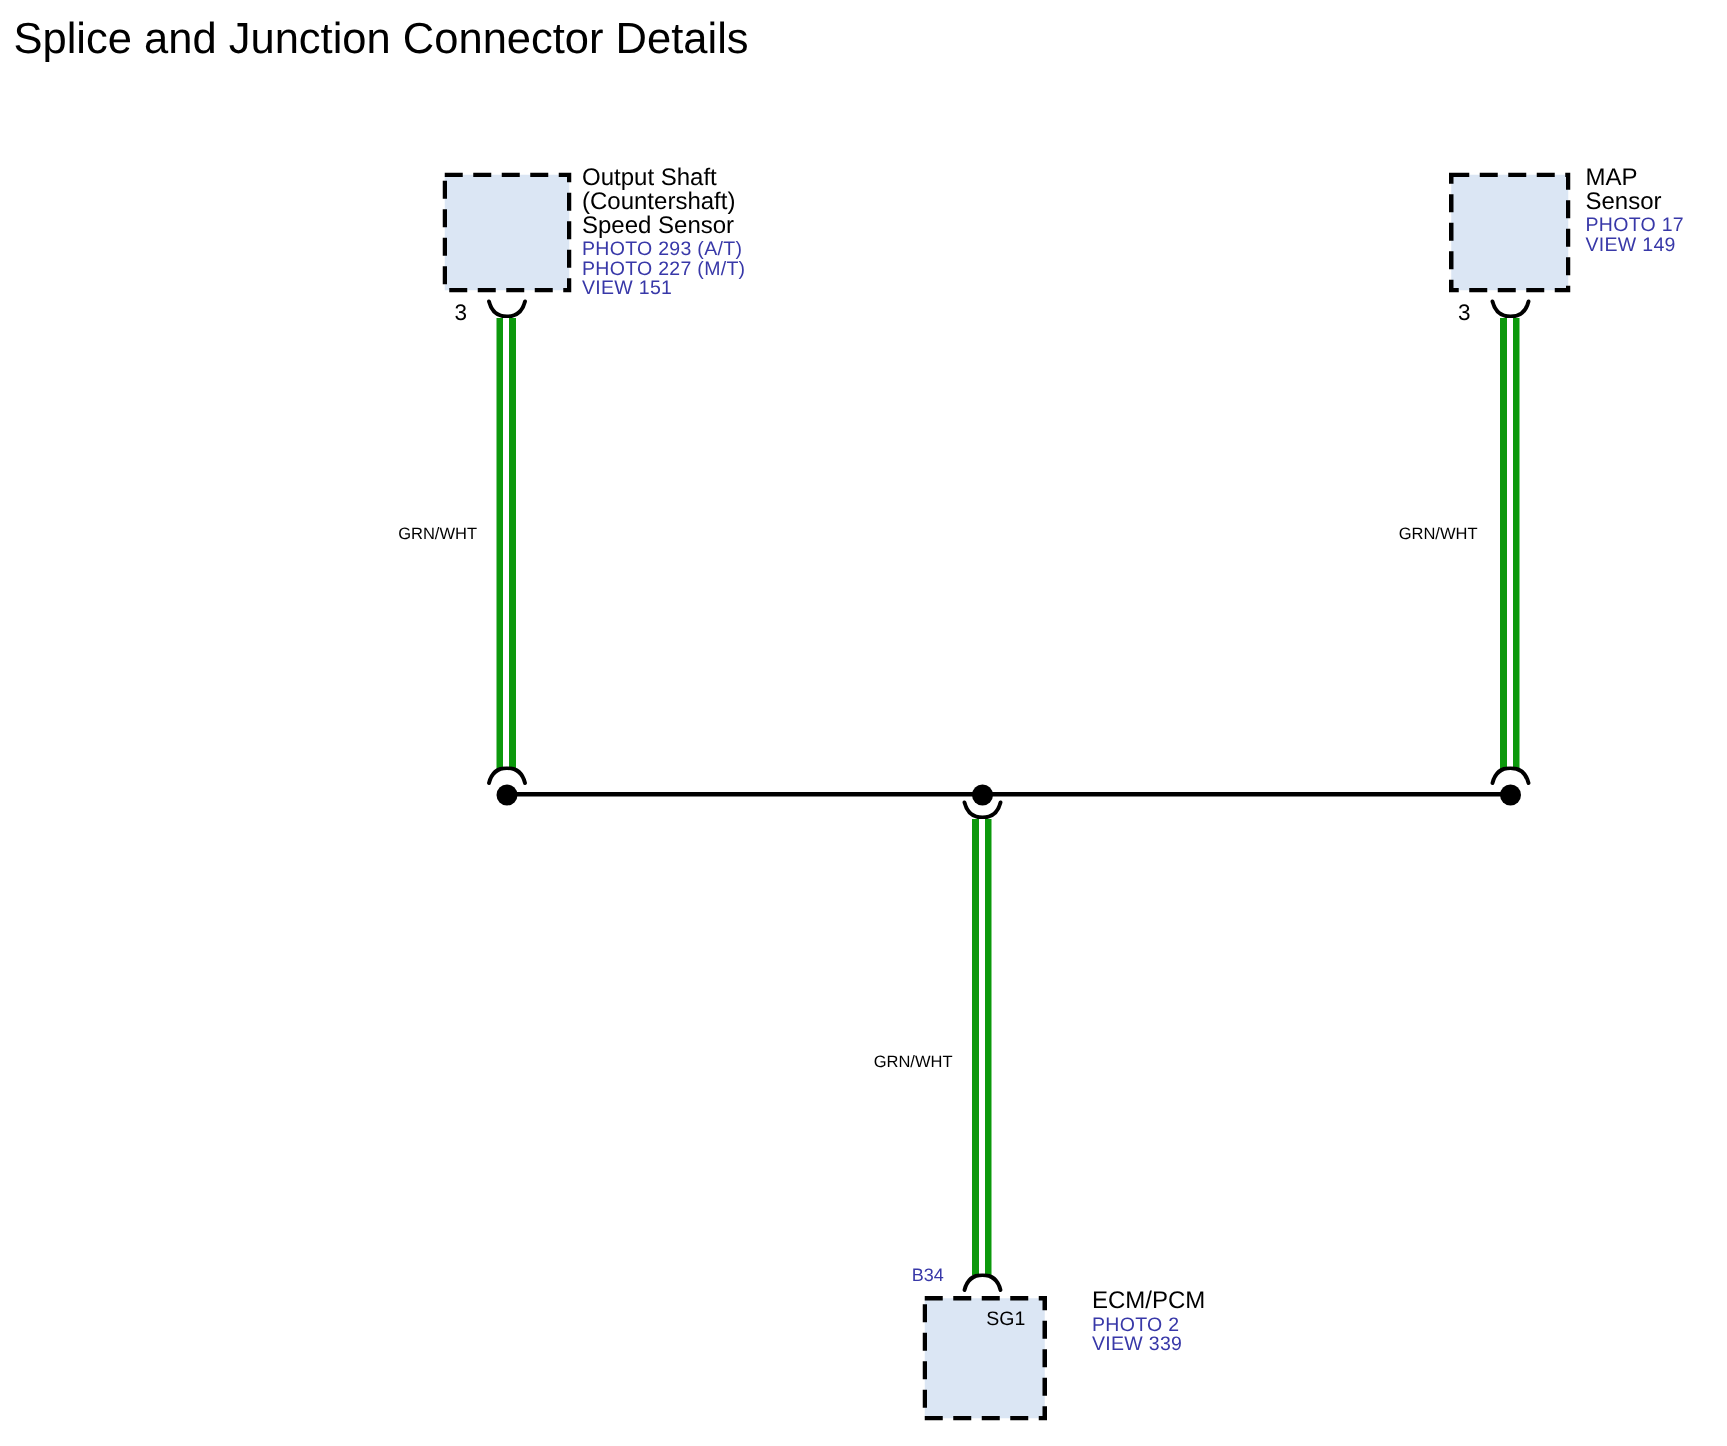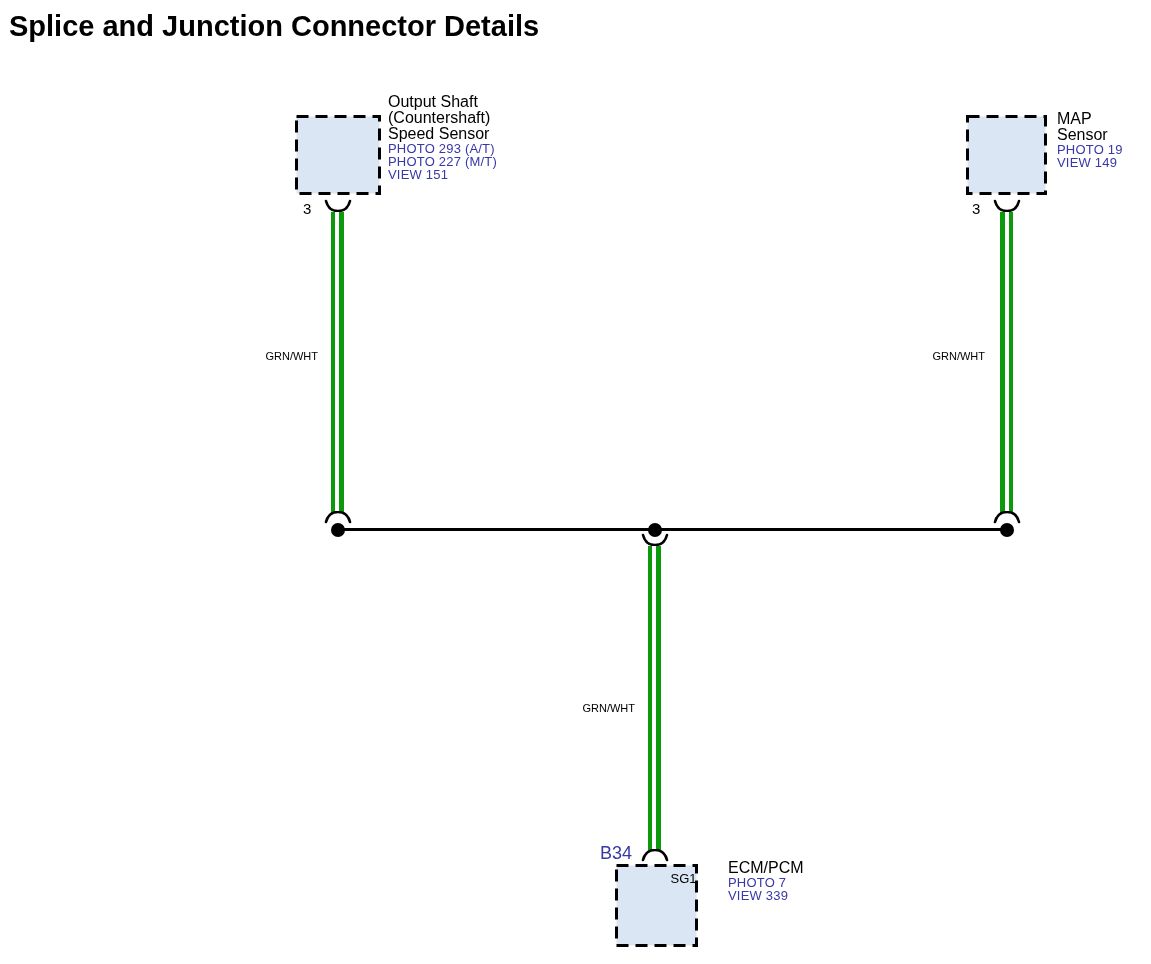--- a/index.html
+++ b/index.html
@@ -64,39 +64,39 @@
     stroke-width:3;
     stroke-dasharray:12 7;
   }
   .bracket{
     fill:none;
     stroke:var(--line-black);
     stroke-width:2.6;
     stroke-linecap:round;
   }
   .conn-id{
-    font-size:18px;color:var(--link-blue);
-    text-align:left;cursor:pointer;
+    font-size:12px;color:var(--link-blue);
+    text-align:center;cursor:pointer;
   }
   .ground-id{
     font-size:13px;color:var(--line-black);
     text-align:center;
   }
 </style>
 </head>
 <body>
 
 <div class="stage">
 
-  <div class="abs title" style="left:9px;top:10px;font-weight:bold;">Splice and Junction Connector Details</div>
+  <div class="abs title" style="left:9px;top:10px;">Splice and Junction Connector Details</div>
 
   <svg class="abs" style="left:295px;top:115px;" width="86" height="80">
     <rect class="dashed-rect" x="1.5" y="1.5" width="83" height="77"></rect>
   </svg>
-  <div class="abs" style="left:388px;top:94px;">
+  <div class="abs" style="left:388px;top:111px;">
     <div class="comp-label">Output Shaft</div>
     <div class="comp-label">(Countershaft)</div>
     <div class="comp-label">Speed Sensor</div>
     <div class="link">PHOTO 293 (A/T)</div>
     <div class="link">PHOTO 227 (M/T)</div>
     <div class="link">VIEW 151</div>
   </div>
   <div class="abs pin" style="left:303px;top:200px;">3</div>
   <svg class="abs" style="left:323px;top:199px;" width="30" height="13">
     <path class="bracket" d="M3 2 C5 10, 10 12, 15 12 C20 12, 25 10, 27 2"></path>
@@ -107,21 +107,21 @@
   <svg class="abs" style="left:323px;top:511px;" width="30" height="13">
     <path class="bracket" d="M3 11 C5 3, 10 1, 15 1 C20 1, 25 3, 27 11"></path>
   </svg>
 
   <svg class="abs" style="left:966px;top:115px;" width="81" height="80">
     <rect class="dashed-rect" x="1.5" y="1.5" width="78" height="77"></rect>
   </svg>
   <div class="abs" style="left:1057px;top:111px;">
     <div class="comp-label">MAP</div>
     <div class="comp-label">Sensor</div>
-    <div class="link">PHOTO 19</div>
+    <div class="link">PHOTO 17</div>
     <div class="link">VIEW 149</div>
   </div>
   <div class="abs pin" style="left:972px;top:200px;">3</div>
   <svg class="abs" style="left:992px;top:199px;" width="30" height="13">
     <path class="bracket" d="M3 2 C5 10, 10 12, 15 12 C20 12, 25 10, 27 2"></path>
   </svg>
 
   <div class="abs wire" style="left:1000px;top:212px;height:301px;"></div>
   <div class="abs wire-label" style="left:905px;top:350px;width:80px;">GRN/WHT</div>
   <svg class="abs" style="left:992px;top:511px;" width="30" height="13">
@@ -140,20 +140,20 @@
   <div class="abs wire" style="left:648px;top:546px;height:304px;"></div>
   <div class="abs wire-label" style="left:555px;top:702px;width:80px;">GRN/WHT</div>
   <div class="abs conn-id" style="left:600px;top:843px;width:37px;">B34</div>
   <svg class="abs" style="left:640px;top:849px;" width="30" height="13">
     <path class="bracket" d="M3 11 C5 3, 10 1, 15 1 C20 1, 25 3, 27 11"></path>
   </svg>
 
   <svg class="abs" style="left:615px;top:864px;" width="83" height="83">
     <rect class="dashed-rect" x="1.5" y="1.5" width="80" height="80"></rect>
   </svg>
-  <div class="abs ground-id" style="left:642px;top:871px;width:83px;">SG1</div>
+  <div class="abs ground-id" style="left:629px;top:871px;width:83px;">SG1</div>
   <div class="abs" style="left:728px;top:860px;">
     <div class="comp-label">ECM/PCM</div>
-    <div class="link">PHOTO 7</div>
+    <div class="link">PHOTO 2</div>
     <div class="link">VIEW 339</div>
   </div>
 
 </div>
 
 </body></html>

